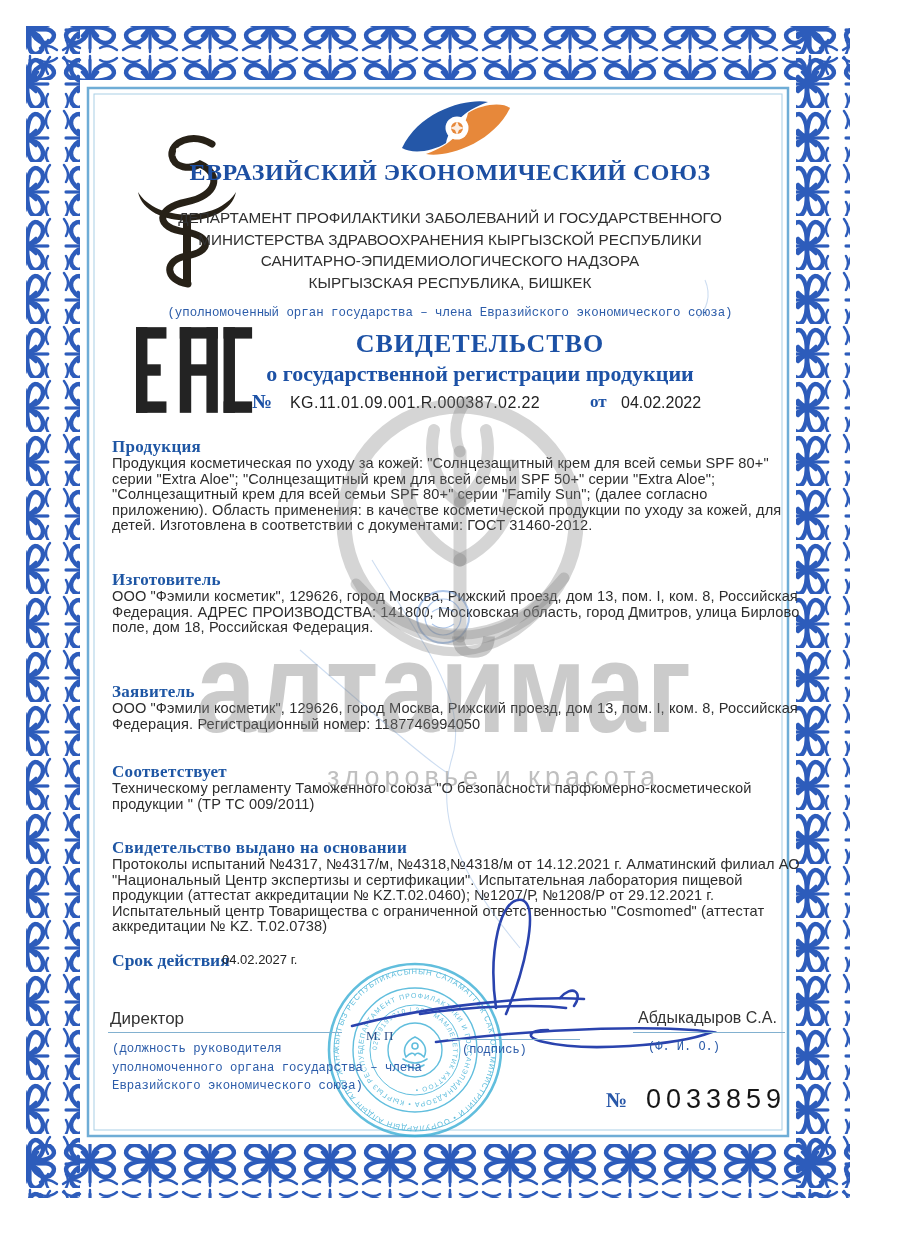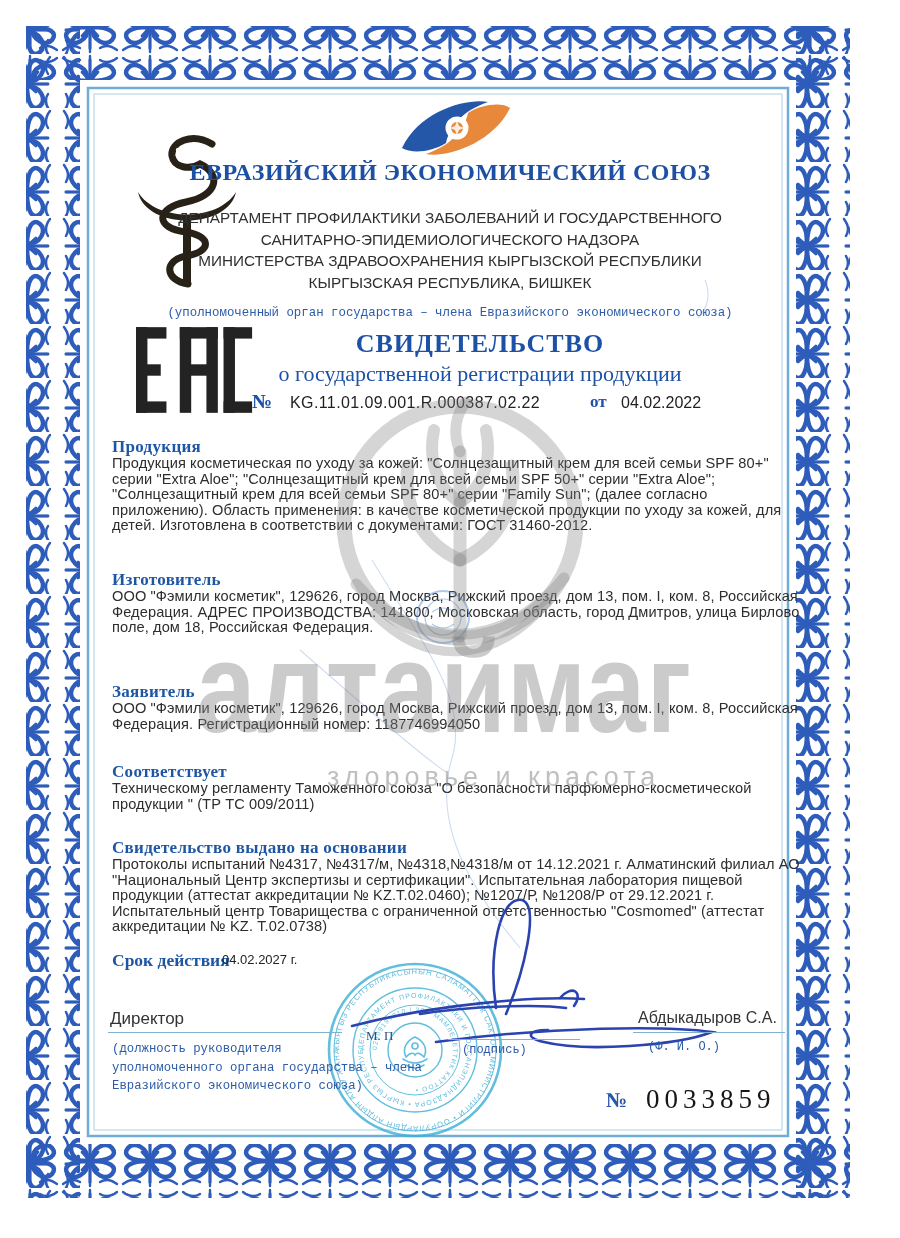--- a/index.html
+++ b/index.html
@@ -8,21 +8,21 @@
   .abs{position:absolute;}
   .center{text-align:center;}
   .serif{font-family:"Liberation Serif",serif;}
   .body-text{font-size:14.6px;line-height:15.6px;color:#2d2d2d;letter-spacing:.1px;}
   .sec-head{font-family:"Liberation Serif",serif;font-weight:bold;font-size:17px;color:#1e56a4;letter-spacing:.3px;}
   .note{font-family:Liberation Mono, monospace;color:#2c5ca9;}
   .sigline{border-top:1.5px solid #82b1d0;height:0;}
   .wm-title{font-weight:bold;color:rgba(125,125,125,.40);font-size:128px;line-height:120px;
             transform:scaleX(.84);transform-origin:left top;letter-spacing:1px;}
   .wm-sub{color:rgba(132,132,132,.52);font-size:27px;letter-spacing:5px;margin-left:43px;}
-  .mono{font-family:Liberation Serif, serif;}
+  .mono{font-family:Liberation Sans, sans-serif;}
   svg{display:block;}
 </style>
 </head>
 <body>
 
 <div class="page">
 
   <svg class="abs" style="left:0;top:0" width="900" height="1238" aria-hidden="true">
     <defs>
       <pattern id="patH" width="60" height="54" patternUnits="userSpaceOnUse">
@@ -65,22 +65,22 @@
     <path d="M12,58 C30,88 92,88 110,58 C102,96 20,96 12,58 Z" fill="#272117"></path>
     <rect x="57" y="86" width="8" height="62" fill="#272117"></rect>
     <path d="M86,10 C66,-2 44,8 46,22 C48,34 64,36 74,30 C96,40 92,62 60,68 C30,74 28,94 60,98 C86,102 86,118 60,122 C38,126 38,146 62,150" fill="none" stroke="#272117" stroke-width="7" stroke-linecap="round"></path>
     <circle cx="52" cy="16" r="2.2" fill="#fcfbf7"></circle>
   </svg>
 
   <div class="abs serif center" style="left:100px;top:159px;width:700px;font-size:24px;font-weight:bold;color:#1d4fa2;letter-spacing:.5px">ЕВРАЗИЙСКИЙ ЭКОНОМИЧЕСКИЙ СОЮЗ</div>
 
   <div class="abs center" style="left:60px;top:207px;width:780px;font-size:15.3px;line-height:21.6px;color:#303030">
     <div>ДЕПАРТАМЕНТ ПРОФИЛАКТИКИ ЗАБОЛЕВАНИЙ И ГОСУДАРСТВЕННОГО</div>
+    <div>МИНИСТЕРСТВА ЗДРАВООХРАНЕНИЯ КЫРГЫЗСКОЙ РЕСПУБЛИКИ</div>
     <div>САНИТАРНО-ЭПИДЕМИОЛОГИЧЕСКОГО НАДЗОРА</div>
-    <div>МИНИСТЕРСТВА ЗДРАВООХРАНЕНИЯ КЫРГЫЗСКОЙ РЕСПУБЛИКИ</div>
     <div>КЫРГЫЗСКАЯ РЕСПУБЛИКА, БИШКЕК</div>
   </div>
 
   <div class="abs note center" style="left:100px;top:306px;width:700px;font-size:12.4px">(уполномоченный орган государства – члена Евразийского экономического союза)</div>
 
   <svg class="abs" style="left:136px;top:326px" width="118" height="88" viewBox="0 0 124 90">
     <g fill="#232323">
       <rect x="0" y="0" width="12" height="90"></rect>
         <rect x="0" y="0" width="32" height="12"></rect>
       <rect x="0" y="39" width="26" height="12"></rect>
@@ -89,21 +89,21 @@
         <rect x="74" y="0" width="12" height="90"></rect>
       <rect x="46" y="0" width="40" height="12"></rect>
         <rect x="57" y="39" width="18" height="12"></rect>
       <rect x="92" y="0" width="12" height="90"></rect>
         <rect x="92" y="0" width="30" height="12"></rect>
       <rect x="92" y="78" width="30" height="12"></rect>
     </g>
   </svg>
 
   <div class="abs serif center" style="left:140px;top:329px;width:680px;font-size:26px;font-weight:bold;color:#1c51a5;letter-spacing:1px">СВИДЕТЕЛЬСТВО</div>
-  <div class="abs serif center" style="left:140px;top:361px;width:680px;font-size:22px;font-weight:normal;color:#1c51a5">о государственной регистрации продукции</div>
+  <div class="abs serif center" style="left:140px;top:361px;width:680px;font-size:22px;font-weight:bold;color:#1c51a5">о государственной регистрации продукции</div>
 
   <span class="abs serif" style="left:252px;top:390px;font-size:20px;font-weight:bold;color:#1d52a6">№</span>
   <span class="abs" style="left:290px;top:394px;font-size:16px;color:#222;letter-spacing:.4px">KG.11.01.09.001.R.000387.02.22</span>
   <span class="abs serif" style="left:590px;top:392px;font-size:17px;font-weight:bold;color:#1d52a6">от</span>
   <span class="abs" style="left:621px;top:394px;font-size:16px;color:#222">04.02.2022</span>
 
   <div class="abs sec-head" style="left:112px;top:437px">Продукция</div>
   <div class="abs body-text" style="left:112px;top:456px;width:694px">Продукция косметическая по уходу за кожей: "Солнцезащитный крем для всей семьи SPF 80+" серии "Extra Aloe"; "Солнцезащитный крем для всей семьи SPF 50+" серии "Extra Aloe"; "Солнцезащитный крем для всей семьи SPF 80+" серии "Family Sun"; (далее согласно приложению). Область применения: в качестве косметической продукции по уходу за кожей, для детей. Изготовлена в соответствии с документами: ГОСТ 31460-2012.</div>
 
   <div class="abs sec-head" style="left:112px;top:570px">Изготовитель</div>

